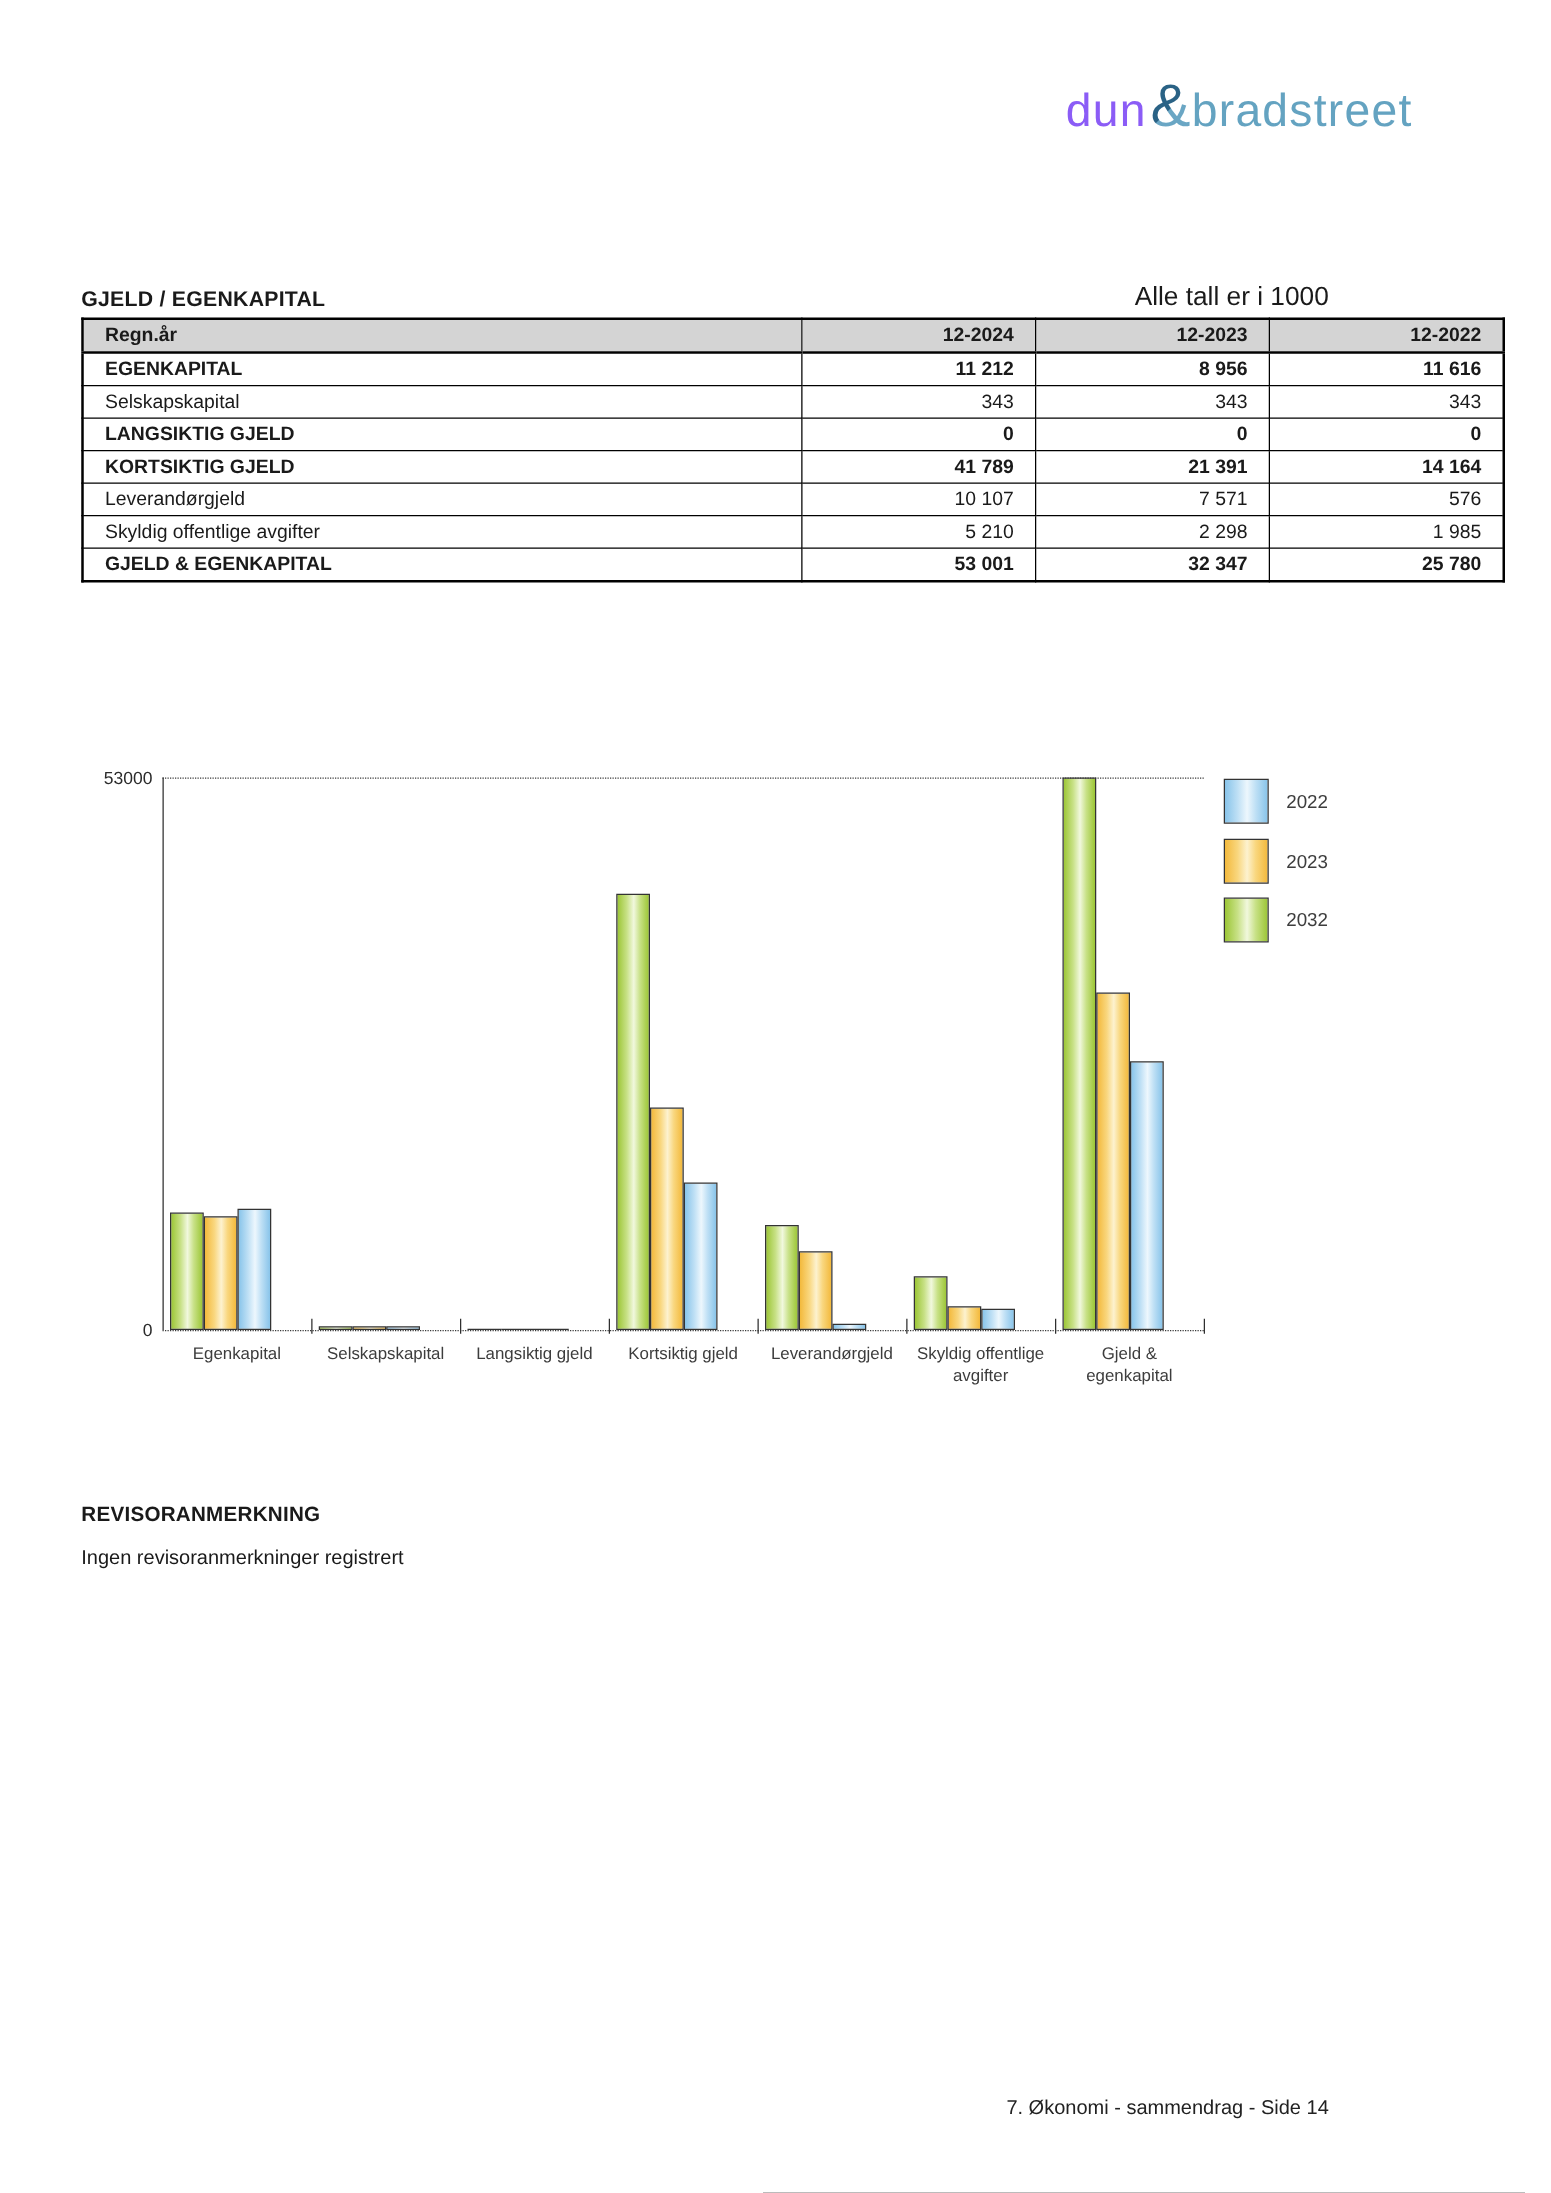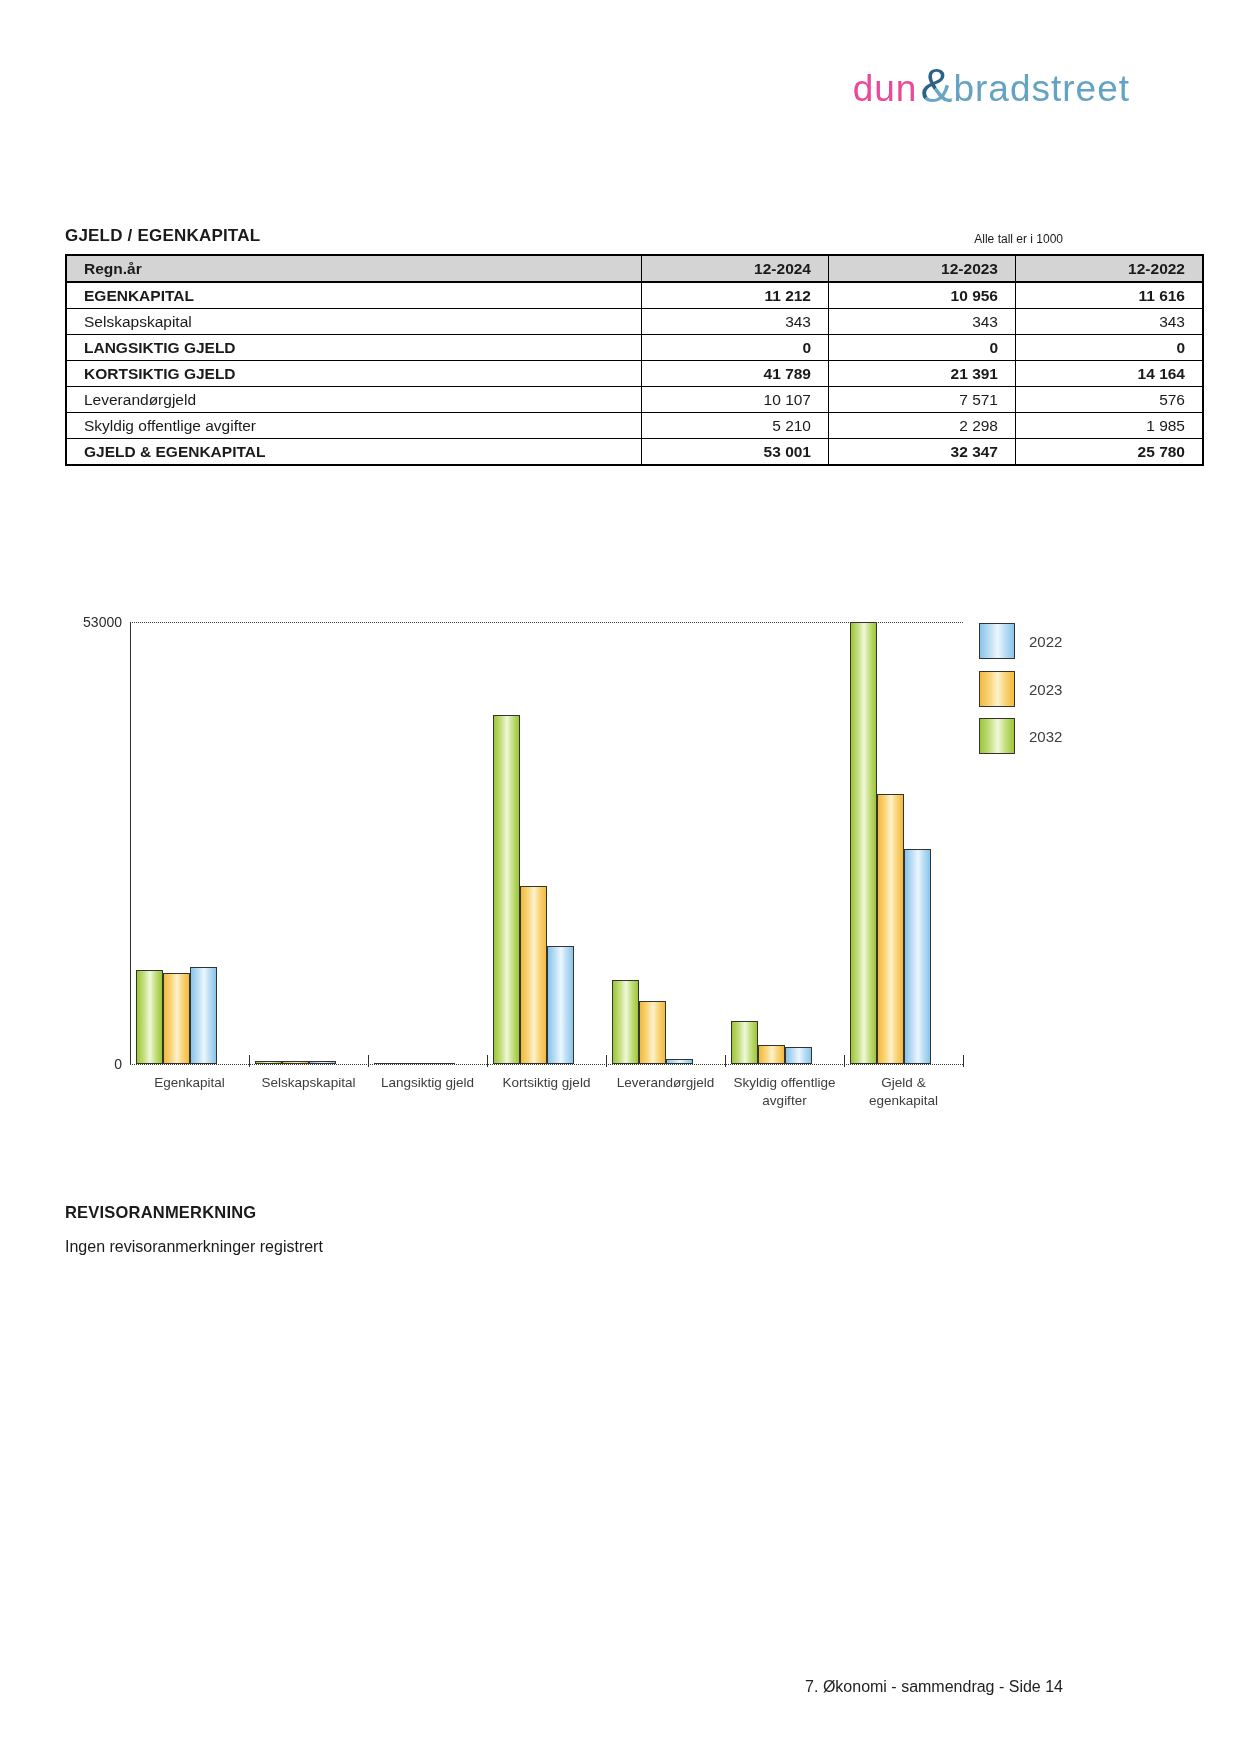--- a/index.html
+++ b/index.html
@@ -2,31 +2,31 @@
 <html><head>
 <meta charset="utf-8">
 <style>
   html,body{margin:0;padding:0;background:#888;}
   .page{
     position:relative;width:1241px;height:1754px;margin:0 auto;background:#ffffff;
     font-family:"Liberation Sans","DejaVu Sans",sans-serif;color:#1a1a1a;overflow:hidden;
   }
   
   .logo{position:absolute;top:70px;right:111px;display:flex;align-items:flex-start;line-height:1;}
-  .logo .dun{font-size:37px;color:#ec4899;letter-spacing:1px;}
+  .logo .dun{font-size:37px;color:#8b5cf6;letter-spacing:1px;}
   .logo .amp{
     font-size:48px;margin:-8px 1px 0 3px;font-weight:400;
     background:linear-gradient(135deg,#2a6285 52%,#6aa6c4 52%);
     -webkit-background-clip:text;background-clip:text;color:transparent;
   }
   .logo .bradstreet{font-size:37px;color:#64a3c1;letter-spacing:1px;}
   
   .section-head{position:absolute;left:65px;top:226px;width:998px;display:flex;justify-content:space-between;align-items:flex-end;}
   .section-title{font-size:17px;font-weight:bold;letter-spacing:.2px;}
-  .unit-note{font-size:12px;}
+  .unit-note{font-size:21px;}
   
   table.fin{position:absolute;left:65px;top:254px;width:998px;border-collapse:collapse;table-layout:fixed;
     font-size:15.5px;border:2px solid #000;}
   table.fin th,table.fin td{border:1px solid #000;padding:0 17px;height:25px;overflow:hidden;white-space:nowrap;}
   table.fin thead th{background:#d4d4d4;font-weight:bold;border-bottom:2px solid #000;}
   .col-label{width:540px;text-align:left;}
   .col-num{width:152px;text-align:right;}
   td.label-cell{text-align:left;}
   td.num-cell{text-align:right;}
   tr.bold-row td{font-weight:bold;}
@@ -75,21 +75,21 @@
         <th class="col-label">Regn.år</th>
         <th class="col-num">12-2024</th>
         <th class="col-num">12-2023</th>
         <th class="col-num">12-2022</th>
       </tr>
     </thead>
     <tbody id="fin-body">
         <tr class="bold-row">
           <td class="label-cell">EGENKAPITAL</td>
           <td class="num-cell">11 212</td>
-          <td class="num-cell">10 956</td>
+          <td class="num-cell">8 956</td>
           <td class="num-cell">11 616</td>
         </tr>
         <tr>
           <td class="label-cell">Selskapskapital</td>
           <td class="num-cell">343</td>
           <td class="num-cell">343</td>
           <td class="num-cell">343</td>
         </tr>
         <tr class="bold-row">
           <td class="label-cell">LANGSIKTIG GJELD</td>

